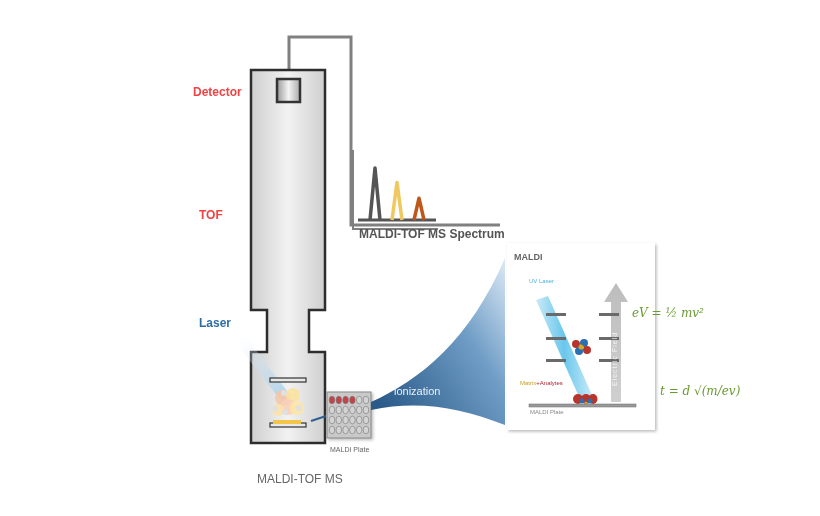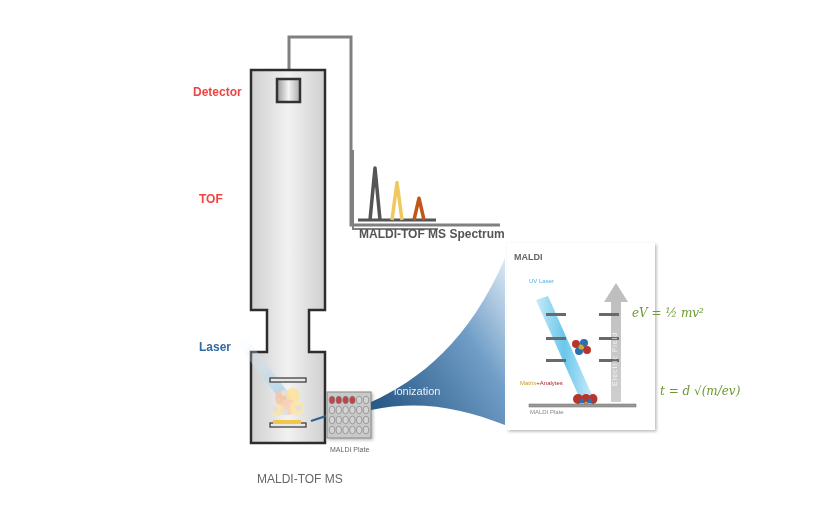--- a/index.html
+++ b/index.html
@@ -152,22 +152,22 @@
     <ellipse cx="593" cy="399" rx="4.5" ry="5" fill="#b8352c"></ellipse>
     <circle cx="582" cy="401" r="2.5" fill="#2b6fb0"></circle>
     <circle cx="590" cy="401" r="2.5" fill="#2b6fb0"></circle>
     <circle cx="586" cy="403" r="1.5" fill="#d8a820"></circle>
   </g>
 
   <rect x="529" y="404" width="107" height="3" fill="#9a9a9a" stroke="#6a6a6a" stroke-width="0.5"></rect>
 </svg>
 
 <div class="lbl gray-lbl" style="left:193px; top:85px;">Detector</div>
-<div class="lbl gray-lbl" style="left:199px; top:192px;">TOF</div>
-<div class="lbl laser-lbl" style="left:199px; top:340px;">Laser</div>
+<div class="lbl gray-lbl" style="left:199px; top:208px;">TOF</div>
+<div class="lbl laser-lbl" style="left:199px; top:316px;">Laser</div>
 <div class="lbl spectrum-lbl" style="left:359px; top:227px;">MALDI-TOF MS Spectrum</div>
 <div class="lbl ms-lbl" style="left:257px; top:472px;">MALDI-TOF MS</div>
 <div class="lbl plate-lbl" style="left:330px; top:446px;">MALDI Plate</div>
 <div class="lbl ion-lbl" style="left:394px; top:385px;">ionization</div>
 
 <div class="lbl panel-title" style="left:514px; top:252px;">MALDI</div>
 <div class="lbl uv-lbl" style="left:529px; top:278px;">UV Laser</div>
 <div class="lbl matrix-lbl" style="left:520px; top:380px;">
   <span class="m">Matrix</span><span class="a">+</span><span class="a">Analytes</span>
 </div>

